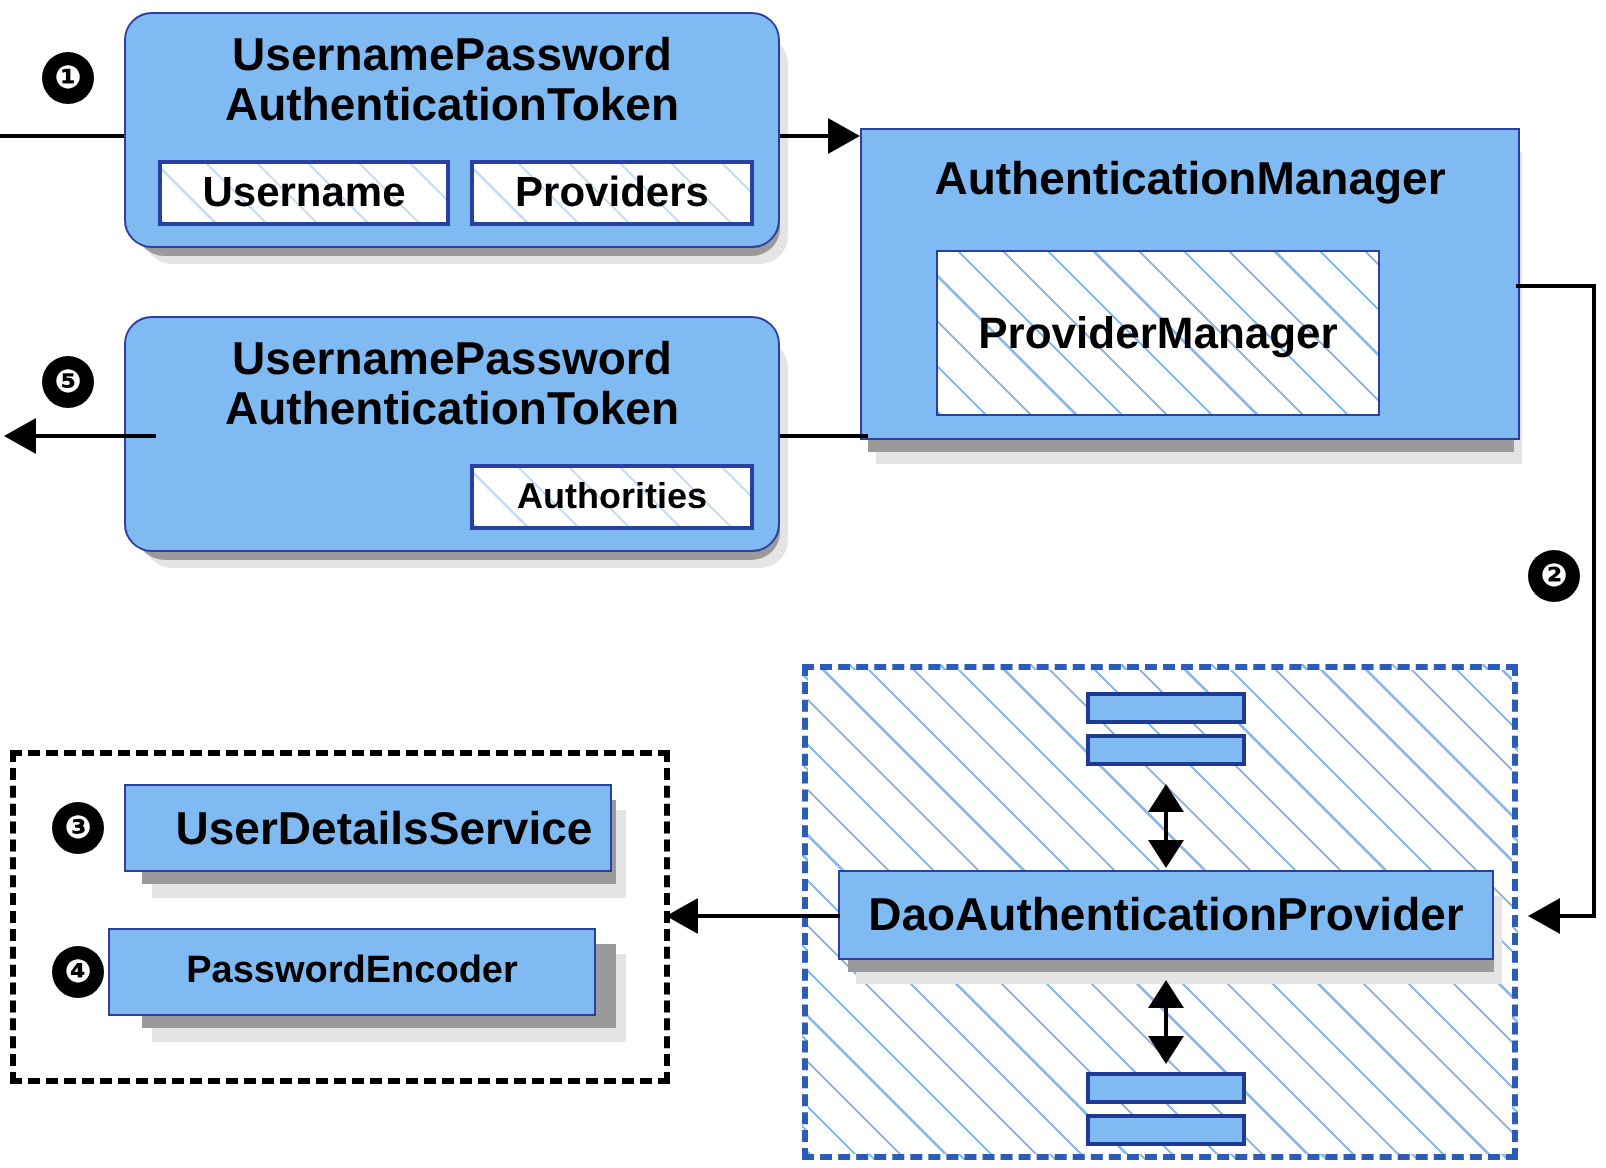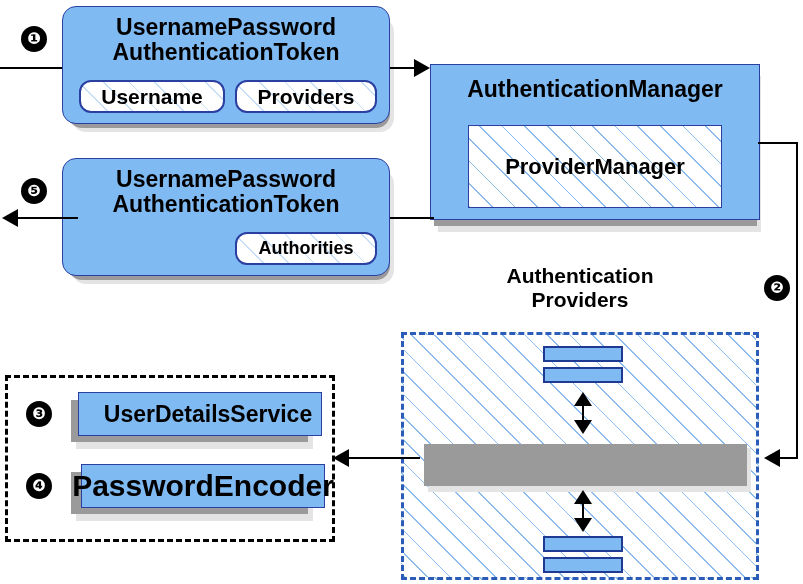--- a/index.html
+++ b/index.html
@@ -57,21 +57,20 @@
   
   .hatch-faint {
     background-color: #ffffff;
     background-image: repeating-linear-gradient(
       45deg,
       rgba(150,195,240,0.55) 0px,
       rgba(150,195,240,0.55) 1.1px,
       rgba(255,255,255,0) 1.1px,
       rgba(255,255,255,0) 18px
     );
-    border-radius: 12px;
   }
 
   .field-box {
     border: 2px solid #2B3FA0;
     box-sizing: border-box;
     display: flex;
     align-items: center;
     justify-content: center;
     font-weight: bold;
     color: #000;
@@ -170,21 +169,21 @@
   </div>
 
   <div class="abs line-h" style="left:390px; top:67px; width:36px;"></div>
   <div class="abs arrow-r" style="left:414px; top:59px;"></div>
 
   <div class="abs shadow-lt" style="left:438px; top:76px; width:323px; height:156px;"></div>
   <div class="abs shadow-dk" style="left:434px; top:72px; width:323px; height:154px;"></div>
   <div class="abs blue-box" style="left:430px; top:64px; width:330px; height:156px; justify-content:flex-start; padding-top:12px; font-size:23px;">
     <div>AuthenticationManager</div>
   </div>
-  <div class="abs field-box hatch-white" style="left:468px; top:125px; width:254px; height:83px; font-size:22px; border-width:1.5px;text-align:center;">
+  <div class="abs field-box hatch-white" style="left:468px; top:125px; width:222px; height:83px; font-size:22px; border-width:1.5px;text-align:center;">
     <span>ProviderManager</span>
   </div>
 
   <div class="abs rounded shadow-lt" style="left:72px; top:170px; width:322px; height:114px;"></div>
   <div class="abs rounded shadow-dk" style="left:68px; top:166px; width:322px; height:114px;"></div>
   <div class="abs rounded blue-box" style="left:62px; top:158px; width:328px; height:118px; font-size:23px; justify-content:flex-start; padding-top:8px;">
     <div>UsernamePassword</div>
     <div>AuthenticationToken</div>
   </div>
   <div class="abs field-box hatch-faint" style="left:235px; top:232px; width:142px; height:33px; font-size:18px;">
@@ -202,60 +201,59 @@
 
   <div class="abs line-h" style="left:758px; top:142px; width:40px;"></div>
   <div class="abs line-v" style="left:796px; top:142px; height:317px;"></div>
   <div class="abs line-h" style="left:778px; top:457px; width:20px;"></div>
   <div class="abs arrow-l" style="left:764px; top:449px;"></div>
 
   <div class="abs bullet" style="left:764px; top:275px;">
     <span>❷</span>
   </div>
 
-  <div class="abs plain-label" style="left:460px; top:264px; width:240px; font-size:21px;">
-    <div>Authentication</div>
-    <div>Providers</div>
-  </div>
 
   <div class="abs dashed-blue hatch-white" style="left:401px; top:332px; width:358px; height:248px;"></div>
 
   <div class="abs small-bar" style="left:543px; top:346px; width:80px; height:16px;"></div>
   <div class="abs small-bar" style="left:543px; top:367px; width:80px; height:16px;"></div>
 
   <div class="abs arrow-u" style="left:574px; top:392px;"></div>
   <div class="abs line-v" style="left:582px; top:398px; height:26px;"></div>
   <div class="abs arrow-d" style="left:574px; top:420px;"></div>
 
   <div class="abs shadow-lt" style="left:428px; top:448px; width:323px; height:44px;"></div>
   <div class="abs shadow-dk" style="left:424px; top:444px; width:323px; height:42px;"></div>
+  <div class="abs blue-box" style="left:419px; top:435px; width:328px; height:45px; font-size:23px;">
+    <span>DaoAuthenticationProvider</span>
+  </div>
 
   <div class="abs arrow-u" style="left:574px; top:490px;"></div>
   <div class="abs line-v" style="left:582px; top:496px; height:26px;"></div>
   <div class="abs arrow-d" style="left:574px; top:518px;"></div>
 
   <div class="abs small-bar" style="left:543px; top:536px; width:80px; height:16px;"></div>
   <div class="abs small-bar" style="left:543px; top:557px; width:80px; height:16px;"></div>
 
   <div class="abs line-h" style="left:348px; top:457px; width:72px;"></div>
   <div class="abs arrow-l" style="left:333px; top:449px;"></div>
 
   <div class="abs dashed-black" style="left:5px; top:375px; width:330px; height:167px;"></div>
 
   <div class="abs shadow-lt" style="left:76px; top:405px; width:237px; height:44px;"></div>
   <div class="abs shadow-dk" style="left:71px; top:400px; width:237px; height:42px;"></div>
-  <div class="abs blue-box" style="left:78px; top:392px; width:244px; height:44px; font-size:23px;padding-left:16px;">
+  <div class="abs blue-box" style="left:62px; top:392px; width:244px; height:44px; font-size:23px;padding-left:16px;">
     <span>UserDetailsService</span>
   </div>
   <div class="abs bullet" style="left:26px; top:401px;">
     <span>❸</span>
   </div>
 
   <div class="abs shadow-lt" style="left:76px; top:477px; width:237px; height:44px;"></div>
   <div class="abs shadow-dk" style="left:71px; top:472px; width:237px; height:42px;"></div>
-  <div class="abs blue-box" style="left:81px; top:464px; width:244px; height:44px; font-size:30px;">
+  <div class="abs blue-box" style="left:54px; top:464px; width:244px; height:44px; font-size:19px;">
     <span>PasswordEncoder</span>
   </div>
   <div class="abs bullet" style="left:26px; top:473px;">
     <span>❹</span>
   </div>
 
 </div>
 
 </body></html>

